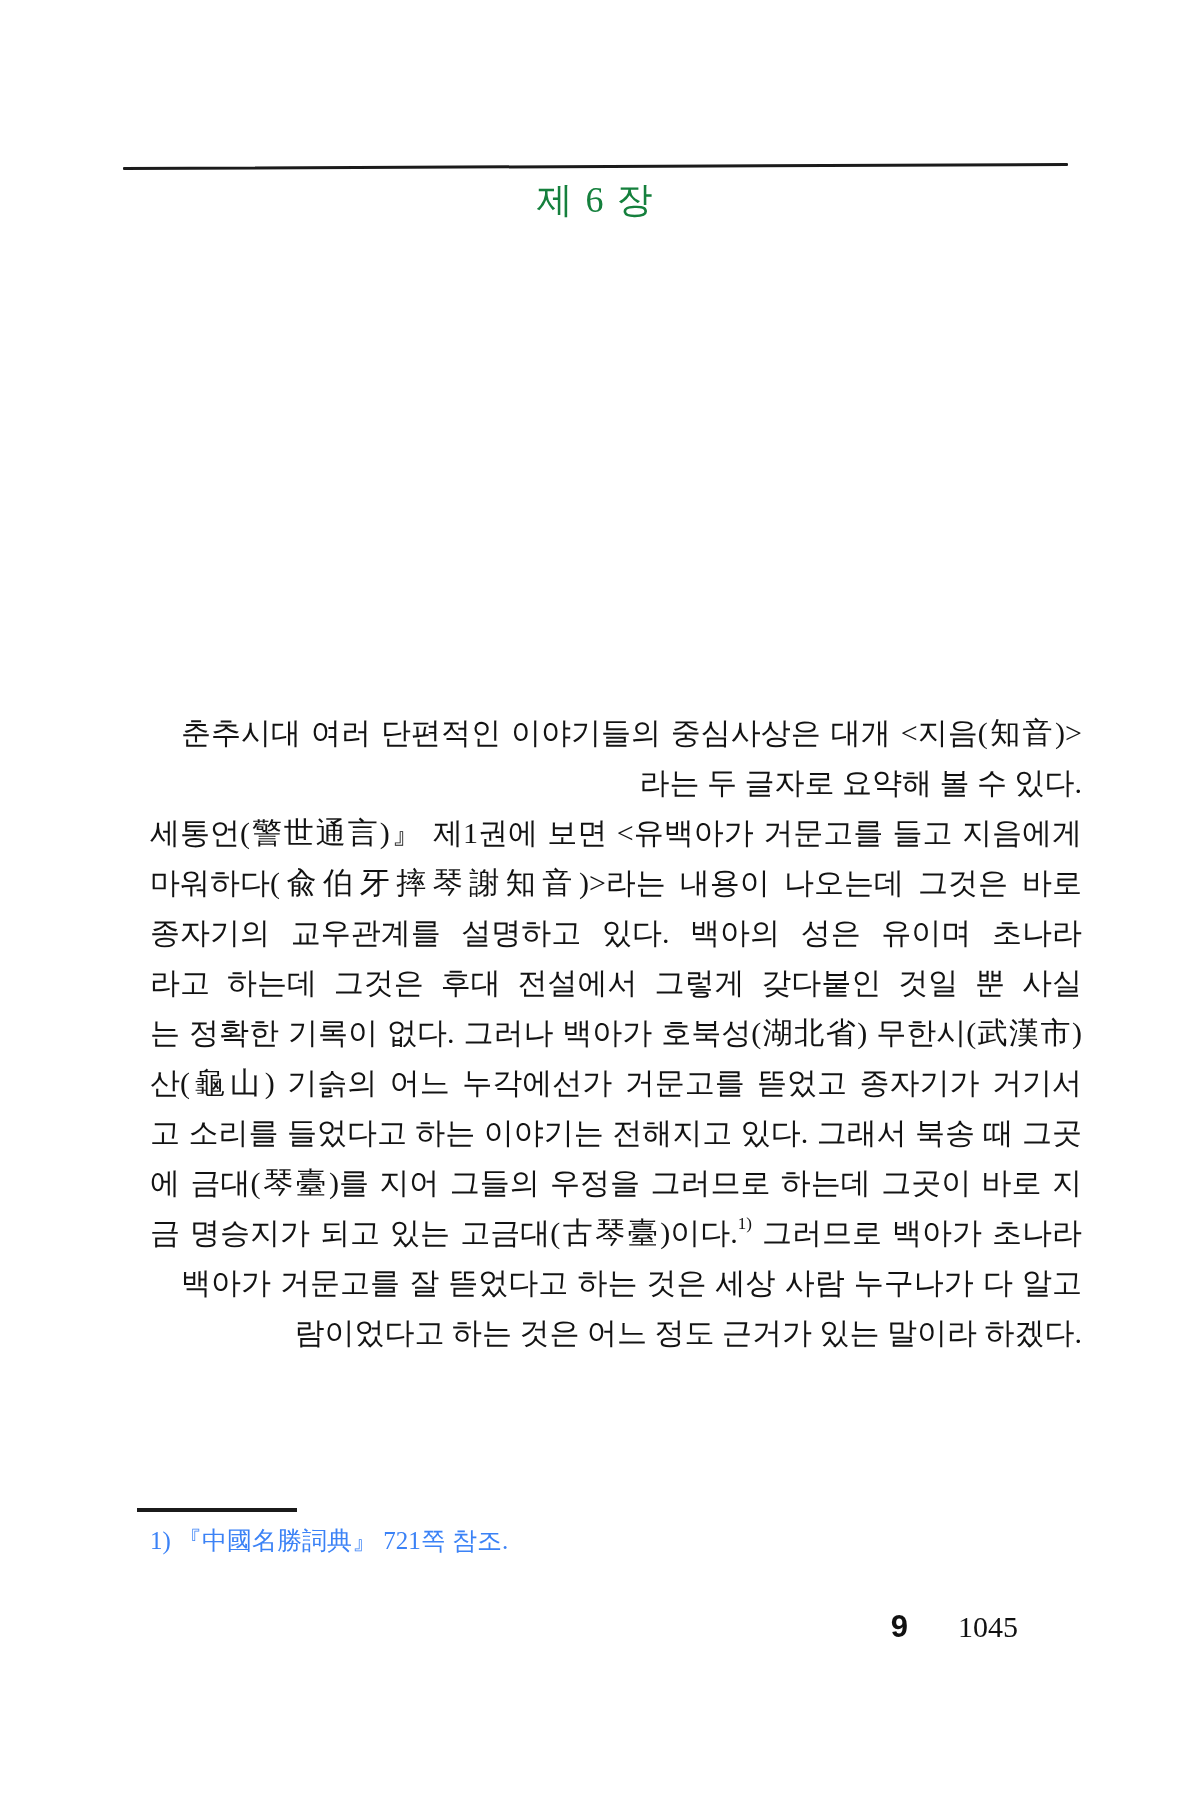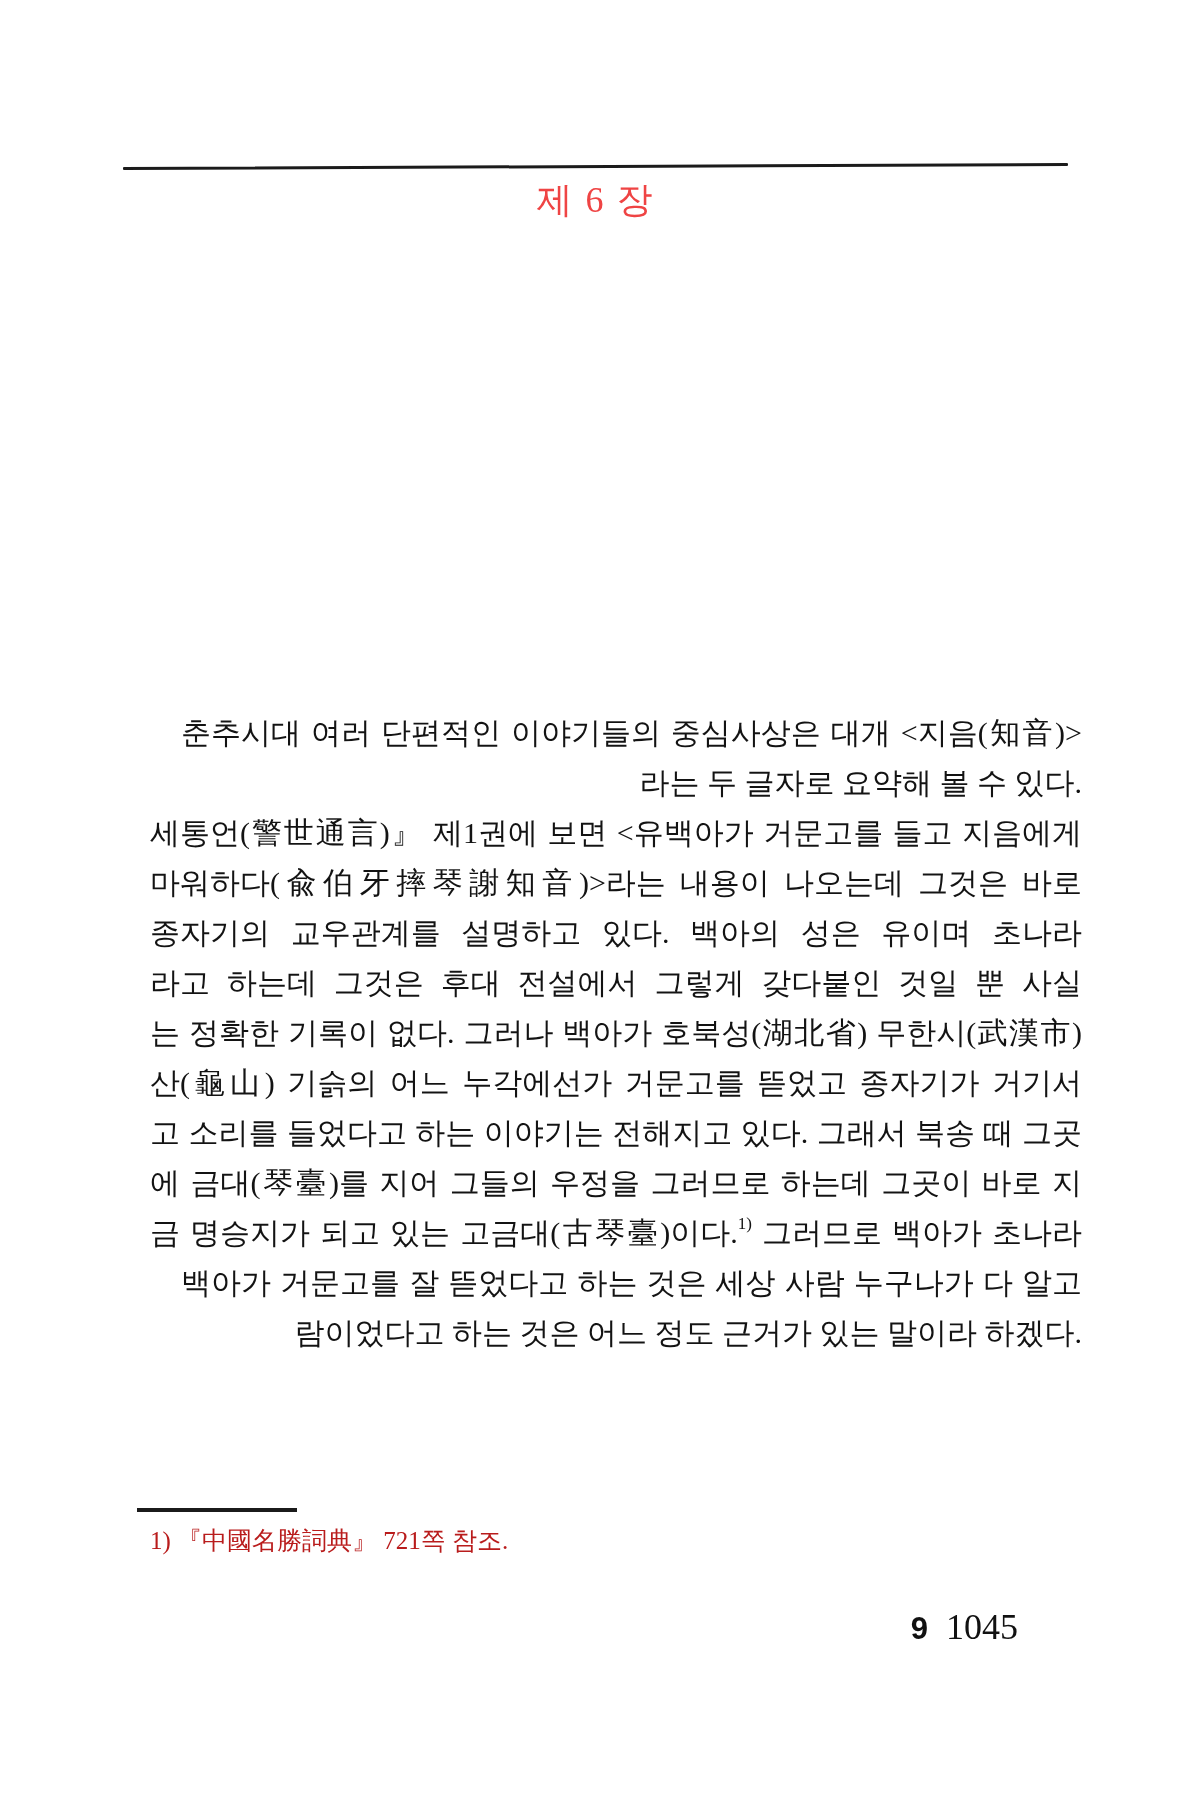--- a/index.html
+++ b/index.html
@@ -29,21 +29,21 @@
   }
   .chapter-title {
     position: absolute;
     left: 123px;
     top: 180px;
     width: 945px;
     text-align: center;
     font-size: 36px;
     line-height: 40px;
     letter-spacing: 2px;
-    color: #ef4444;
+    color: #15803d;
     white-space: pre;
   }
   .body-text {
     position: absolute;
     left: 150px;
     top: 708px;
     width: 932px;
     font-size: 30px;
     color: #131313;
   }
@@ -77,41 +77,41 @@
     height: 4px;
     background: #1b1b1b;
   }
   .footnote {
     position: absolute;
     left: 150px;
     top: 1524px;
     width: 900px;
     font-size: 25px;
     line-height: 34px;
-    color: #b91c1c;
+    color: #3b82f6;
   }
   .footer {
     position: absolute;
     right: 182px;
     top: 1608px;
     font-size: 28px;
     line-height: 38px;
     color: #111111;
     display: flex;
     align-items: baseline;
   }
   .footer .vol {
     font-weight: bold;
     font-size: 31px;
     margin-right: 12px;
     font-family: "Liberation Sans", "DejaVu Sans", sans-serif;
   }
   .footer .pgnum {
-    margin-left: 6px;
-    font-size: 36px;
+    margin-left: 38px;
+    font-size: 30px;
   }
 </style>
 </head>
 <body>
 
 <div class="page">
 
   <div class="top-rule"></div>
 
   <div class="chapter-title">제 6 장</div>

